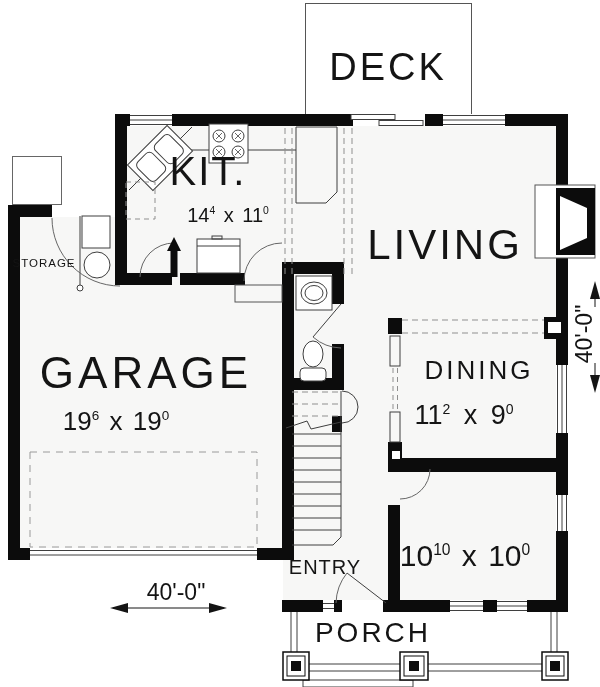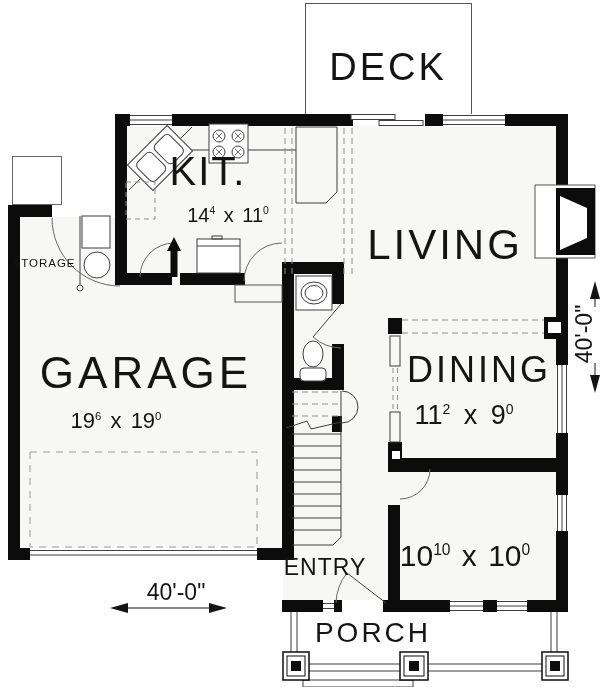--- a/index.html
+++ b/index.html
@@ -230,40 +230,40 @@
   <div class="lbl" style="left:388px;top:67px;font-size:38px;letter-spacing:3px;">DECK</div>
   <div class="lbl" style="left:228px;top:215px;font-size:20px;">
     <span>14</span><sup>4</sup>
     <span style="margin:0 3px;">x</span>
     <span>11</span><sup>0</sup>
   </div>
 
   <div class="lbl" style="left:445px;top:197px;font-size:42px;letter-spacing:3px;margin-top:48px;">LIVING</div>
 
   <div class="lbl" style="left:146px;top:373px;font-size:44px;letter-spacing:4px;">GARAGE</div>
-  <div class="lbl" style="left:116px;top:421px;font-size:22px;">
+  <div class="lbl" style="left:116px;top:421px;font-size:26px;">
     <span>19</span><sup>6</sup>
     <span style="margin:0 3px;">x</span>
     <span>19</span><sup>0</sup>
   </div>
 
-  <div class="lbl" style="left:479px;top:370px;font-size:36px;letter-spacing:3px;">DINING</div>
+  <div class="lbl" style="left:479px;top:370px;font-size:26px;letter-spacing:3px;">DINING</div>
   <div class="lbl" style="left:464px;top:415px;font-size:27px;">
     <span>11</span><sup>2</sup>
     <span style="margin:0 6px;">x</span>
     <span>9</span><sup>0</sup>
   </div>
 
   <div class="lbl" style="left:465px;top:556px;font-size:30px;">
     <span>10</span><sup>10</sup>
     <span style="margin:0 3px;">x</span>
     <span>10</span><sup>0</sup>
   </div>
 
   <div class="lbl" style="left:44px;top:264px;font-size:11.5px;letter-spacing:1px;">STORAGE</div>
-  <div class="lbl" style="left:325px;top:567px;font-size:23px;letter-spacing:1px;">ENTRY</div>
+  <div class="lbl" style="left:325px;top:567px;font-size:20px;letter-spacing:1px;">ENTRY</div>
   <div class="lbl" style="left:373px;top:633px;font-size:28px;letter-spacing:3px;">PORCH</div>
 
   <div class="lbl" style="left:176px;top:592px;font-size:23px;">40'-0"</div>
   <div class="lbl" style="left:584px;top:334px;font-size:23px;transform:translate(-50%,-50%) rotate(-90deg);">40'-0"</div>
 
 
 </div>
 
 </body></html>

